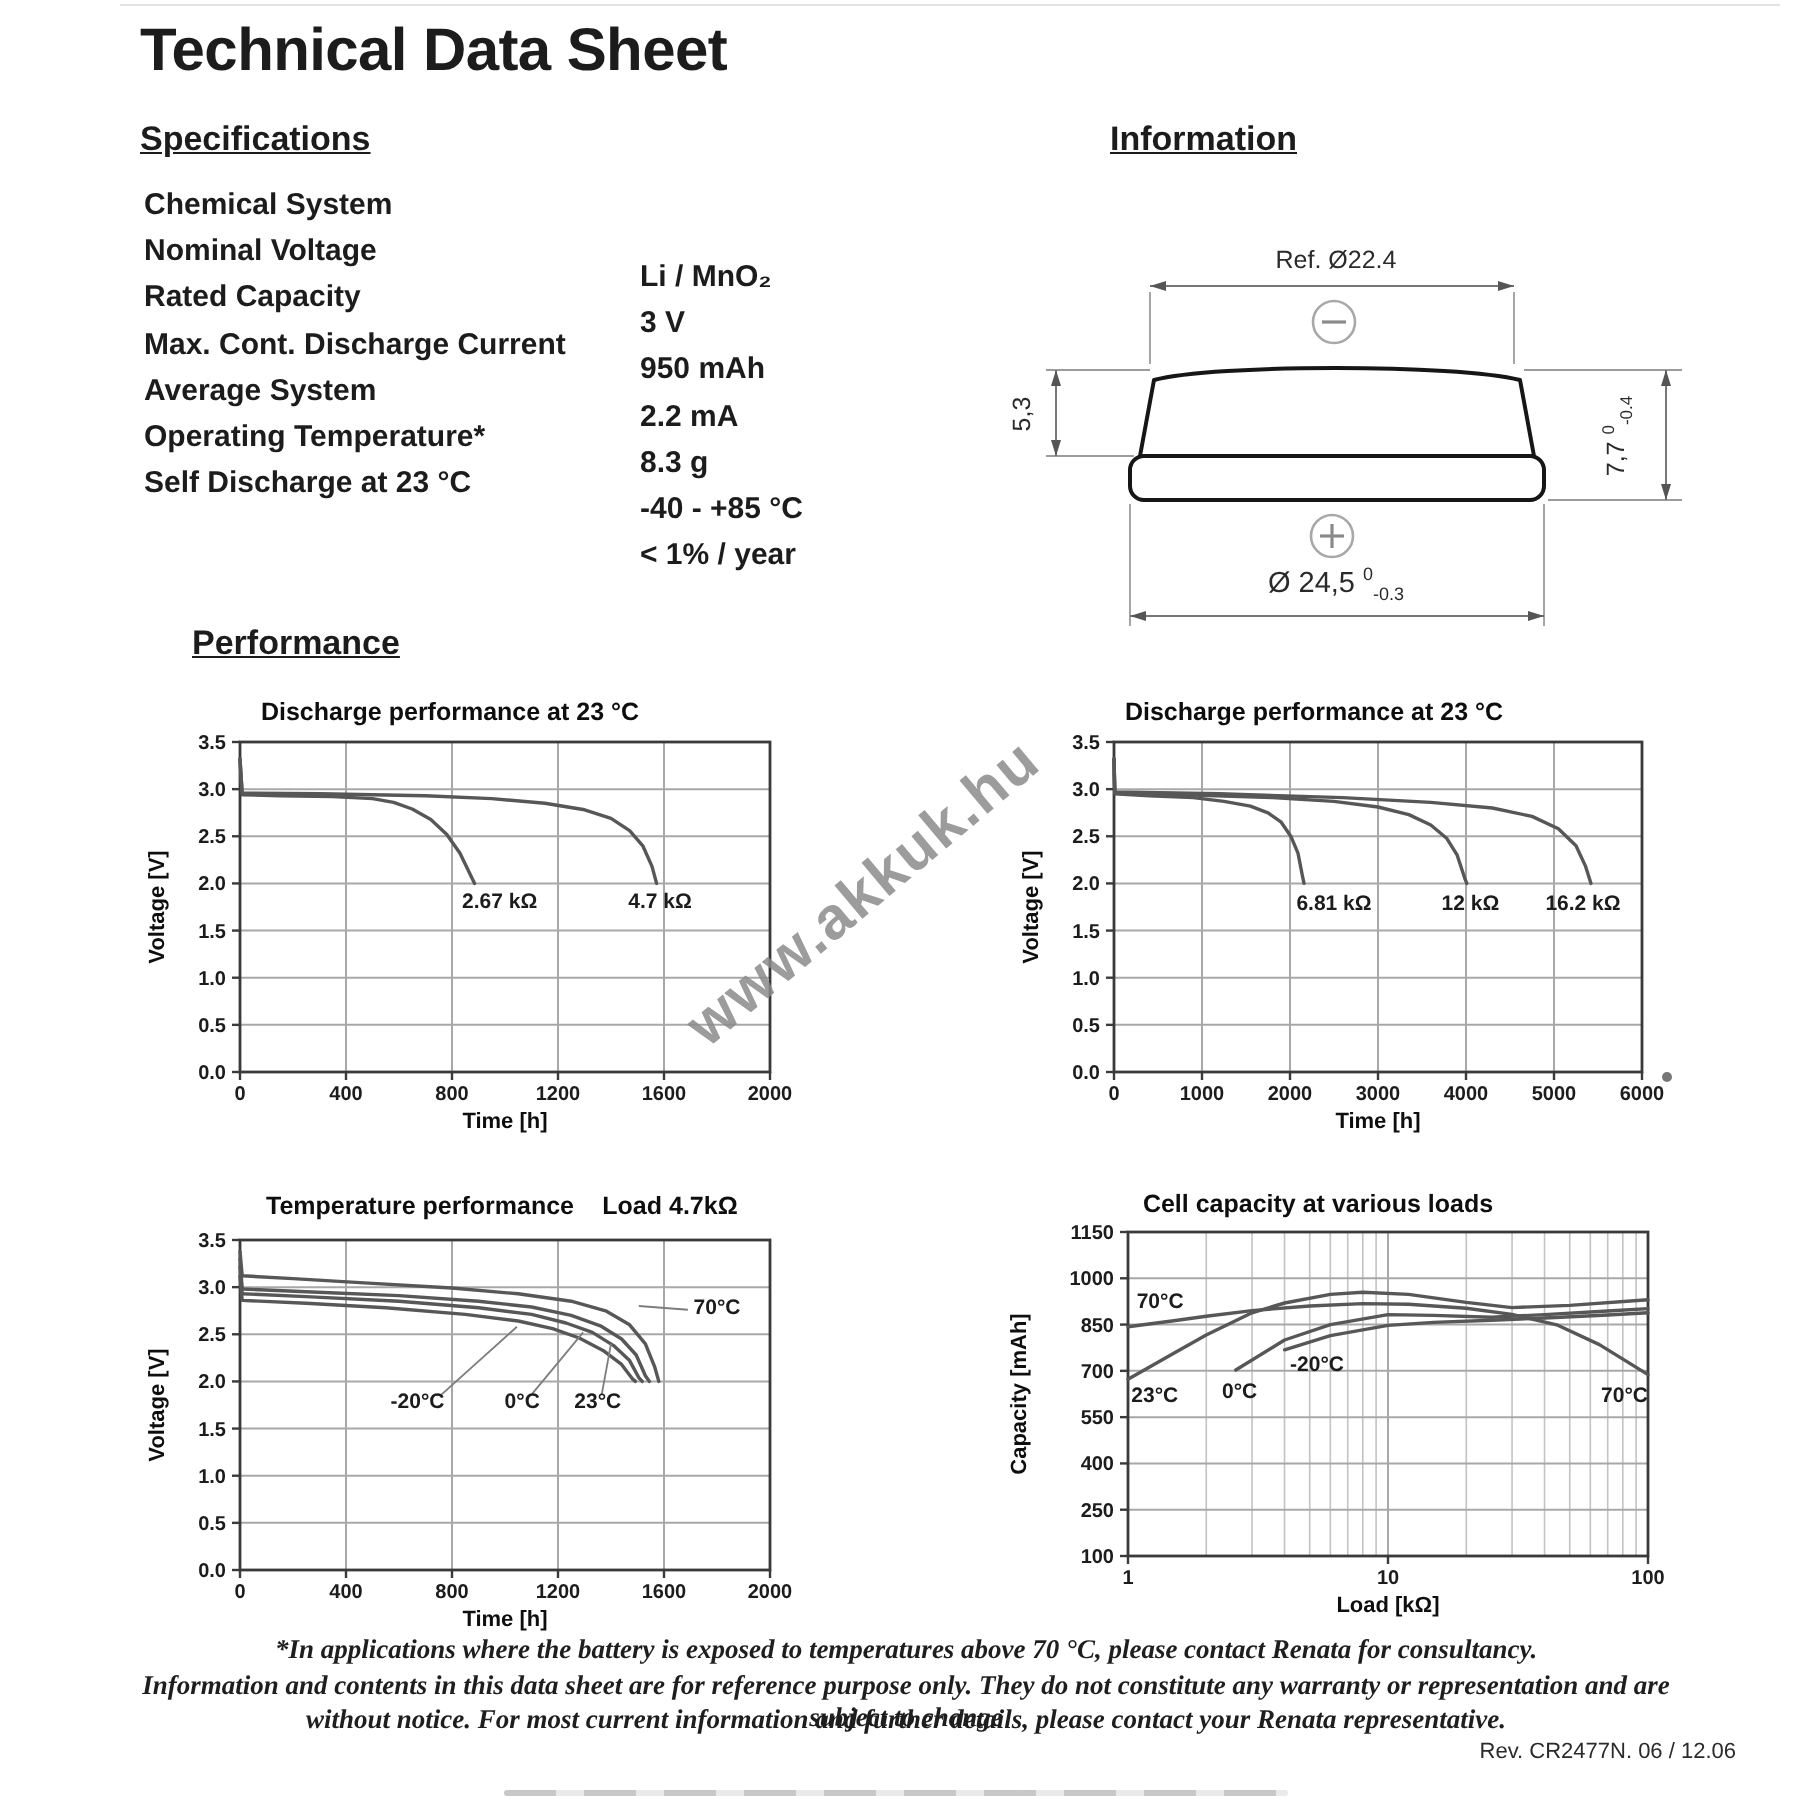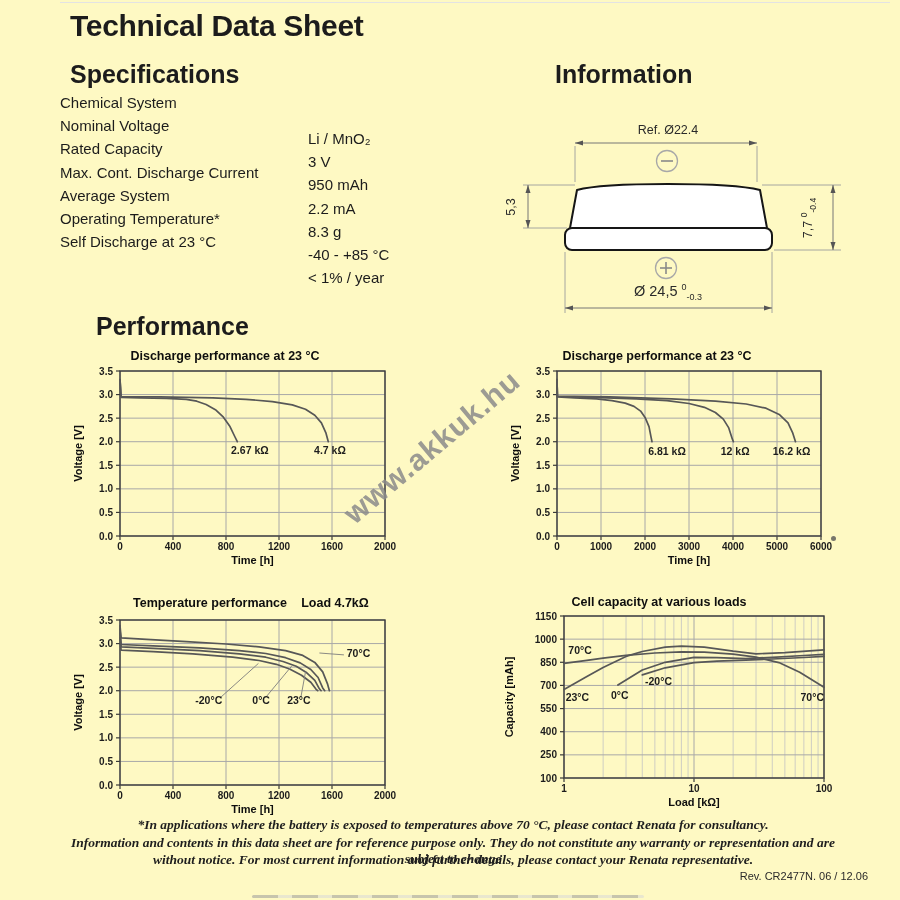--- a/index.html
+++ b/index.html
@@ -1,29 +1,29 @@
 <!DOCTYPE html>
 <html><head>
 <meta charset="utf-8">
 <style>
   html,body{margin:0;padding:0;background:#ededed;}
-  #page{position:relative;width:900px;height:900px;background:#fef9c3;margin:0 auto;
+  #page{position:relative;width:900px;height:900px;background:#ffffff;margin:0 auto;
         overflow:hidden;font-family:"Liberation Sans",sans-serif;color:#1c1c1c;}
   .edge-top{position:absolute;left:60px;top:2px;width:830px;height:1px;background:#e3e3e3;}
   .edge-bottom{position:absolute;left:252px;top:895px;width:392px;height:3px;
         background:repeating-linear-gradient(90deg,#9a9a9a 0 26px,#d8d8d8 26px 40px);opacity:.55;border-radius:2px;}
   .speck{position:absolute;left:831px;top:536px;width:5px;height:5px;background:#555;border-radius:50%;opacity:.8;}
 
   .doc-title{position:absolute;left:70px;top:9px;font-size:30px;font-weight:bold;letter-spacing:-.3px;}
-  .h2{position:absolute;font-size:25px;font-weight:bold;}
+  .h2{position:absolute;font-size:17px;font-weight:bold;text-decoration:underline;}
   #spec-heading{left:70px;top:60px;}
   #dim-heading{left:555px;top:60px;}
   #perf-heading{left:70px;top:312px;margin-left:26px;}
 
-  #spec-table{position:absolute;left:60px;top:94px;width:430px;}
+  #spec-table{position:absolute;left:72px;top:94px;width:430px;font-weight:bold;}
   .spec-row{display:flex;height:23.2px;font-size:15px;align-items:flex-start;}
   .spec-label{width:248px;}
   .spec-value{flex:1;margin-top:36px;}
 
   #dim-drawing{position:absolute;left:495px;top:116px;}
   #dim-drawing text{font-family:"Liberation Sans",sans-serif;fill:#2a2a2a;}
   .dim-thin{stroke:#9c9c9c;stroke-width:.9;}
   .dim-line{stroke:#777;stroke-width:1;}
   .dim-arrow{fill:#555;}
   .battery{fill:#fff;stroke:#161616;stroke-width:2;stroke-linejoin:round;}

